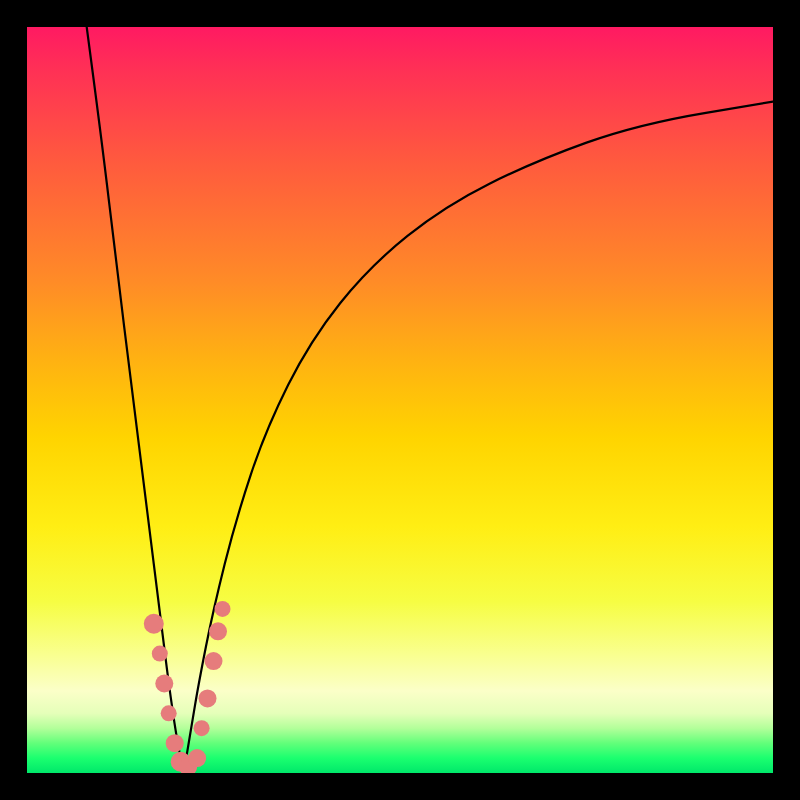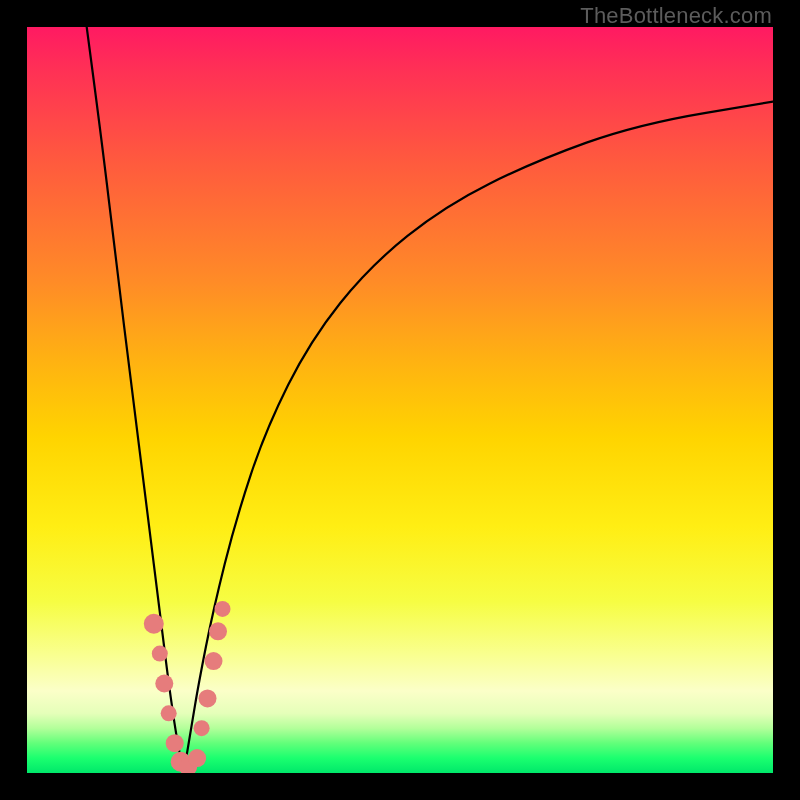--- a/index.html
+++ b/index.html
@@ -98,15 +98,14 @@
           <circle cx="170.1" cy="731.1" r="9" class="marker"></circle>
           <circle cx="174.6" cy="701.2" r="8" class="marker"></circle>
           <circle cx="180.5" cy="671.4" r="9" class="marker"></circle>
           <circle cx="186.5" cy="634.1" r="9" class="marker"></circle>
           <circle cx="191.0" cy="604.3" r="9" class="marker"></circle>
           <circle cx="195.5" cy="581.9" r="8" class="marker"></circle>
         </g>
     </svg>
   </div>
 
-  <div class="watermark">TheBottleneck.com</div>
 
 </div>
 
 </body></html>

